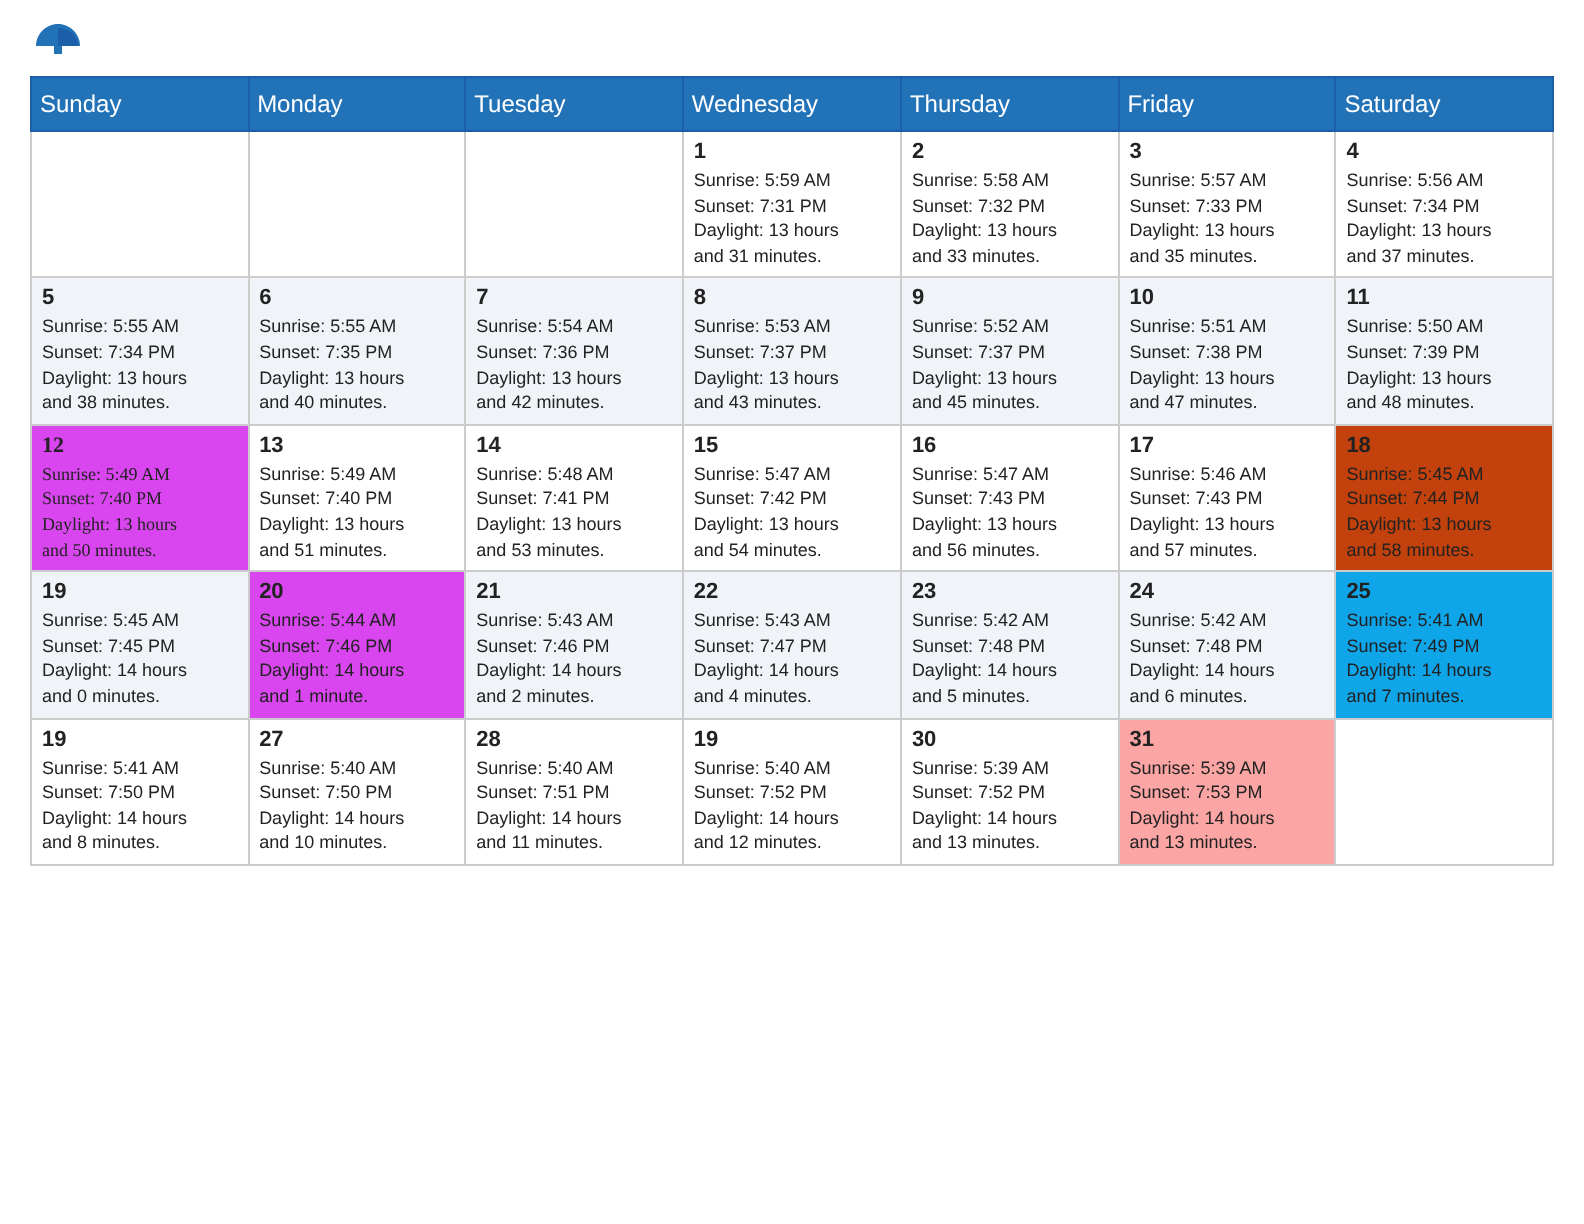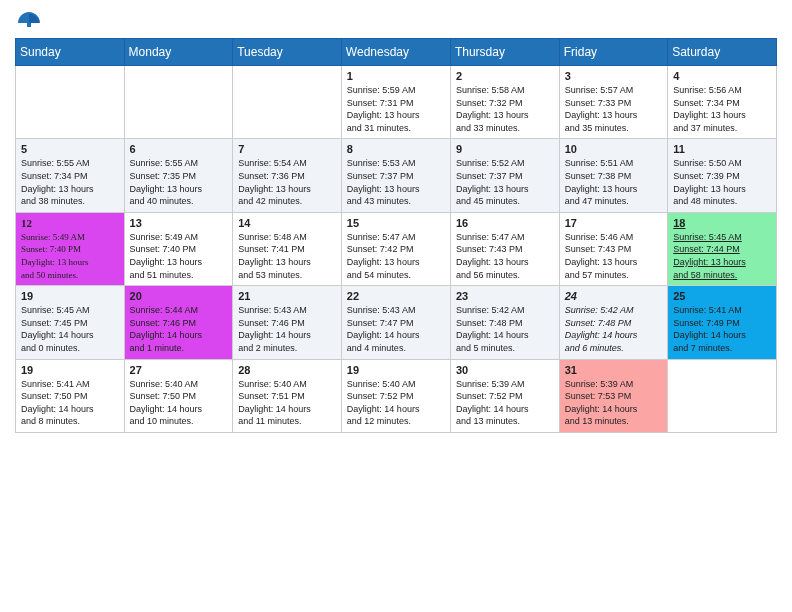--- a/index.html
+++ b/index.html
@@ -242,21 +242,21 @@
 Daylight: 13 hours
 and 56 minutes.</div>
         </td>
         <td style="background: rgb(255, 255, 255);">
           <div class="day-number">17</div>
           <div class="day-info" style="white-space: pre-line;">Sunrise: 5:46 AM
 Sunset: 7:43 PM
 Daylight: 13 hours
 and 57 minutes.</div>
         </td>
-        <td style="background: #86efac; text-decoration: underline;">
+        <td style="background: #c2410c;">
           <div class="day-number">18</div>
           <div class="day-info" style="white-space: pre-line;">Sunrise: 5:45 AM
 Sunset: 7:44 PM
 Daylight: 13 hours
 and 58 minutes.</div>
         </td>
       </tr>
       <tr style="background: rgb(245, 245, 245);">
         <td style="background: rgb(240, 244, 248);">
           <div class="day-number">19</div>
@@ -286,21 +286,21 @@
 Daylight: 14 hours
 and 4 minutes.</div>
         </td>
         <td style="background: rgb(240, 244, 248);">
           <div class="day-number">23</div>
           <div class="day-info" style="white-space: pre-line;">Sunrise: 5:42 AM
 Sunset: 7:48 PM
 Daylight: 14 hours
 and 5 minutes.</div>
         </td>
-        <td style="background: rgb(240, 244, 248); font-style: italic;">
+        <td style="background: rgb(240, 244, 248);">
           <div class="day-number">24</div>
           <div class="day-info" style="white-space: pre-line;">Sunrise: 5:42 AM
 Sunset: 7:48 PM
 Daylight: 14 hours
 and 6 minutes.</div>
         </td>
         <td style="background: #0ea5e9;">
           <div class="day-number">25</div>
           <div class="day-info" style="white-space: pre-line;">Sunrise: 5:41 AM
 Sunset: 7:49 PM

